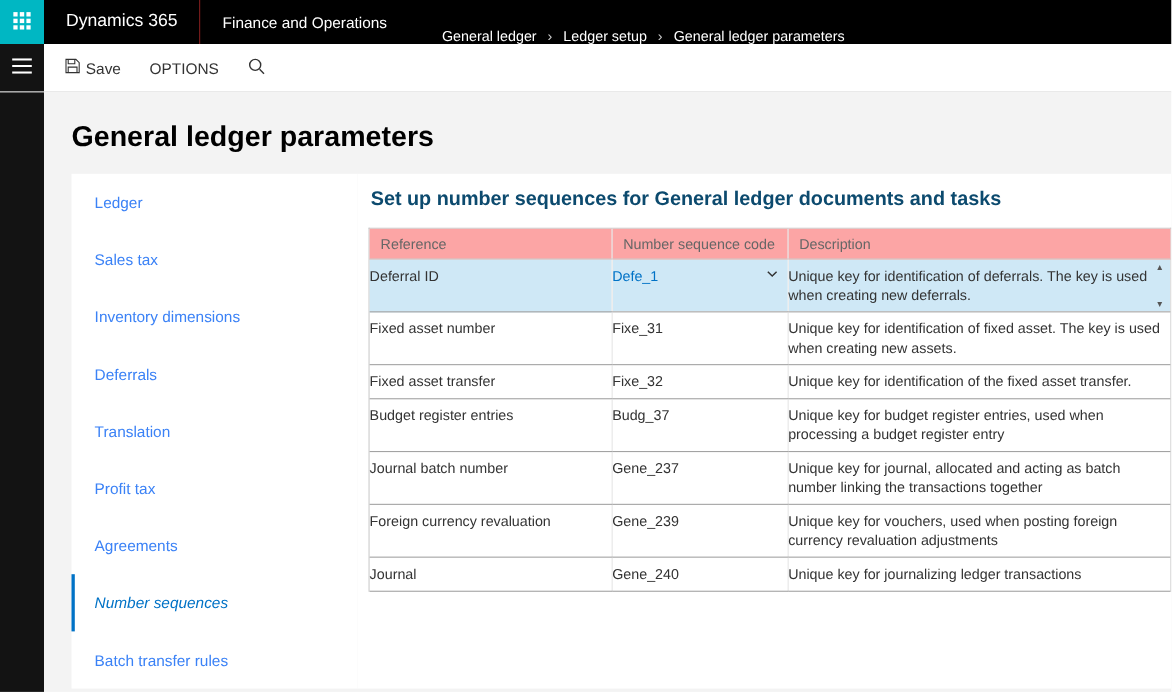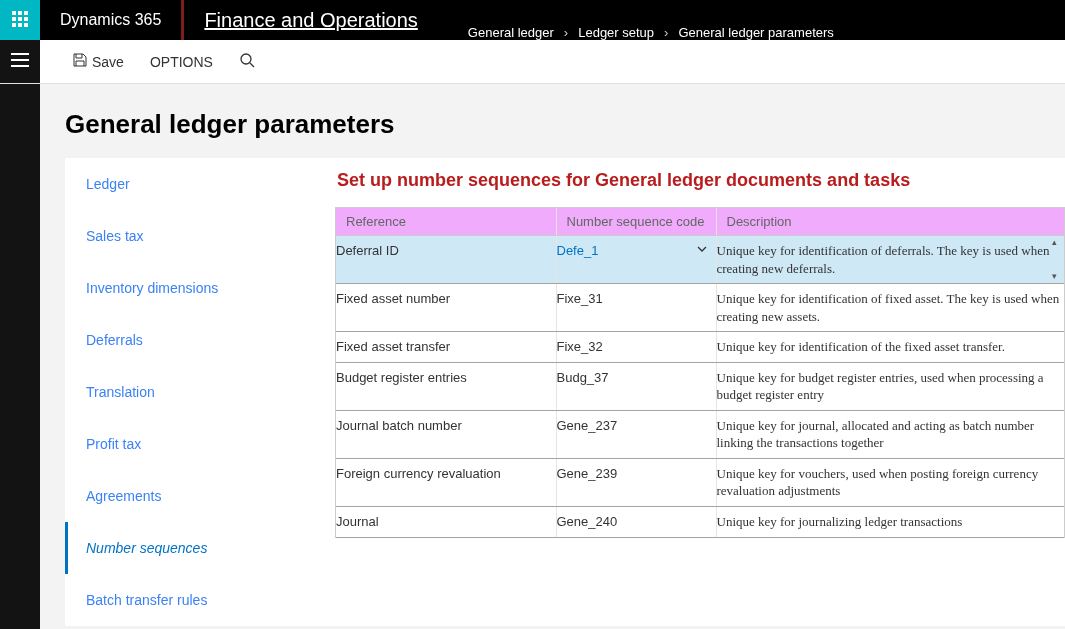--- a/index.html
+++ b/index.html
@@ -2,58 +2,58 @@
 <html><head>
 <meta charset="utf-8">
 <style>
 * { box-sizing: border-box; margin: 0; padding: 0; }
 body { font-family: "Segoe UI", Arial, sans-serif; font-size: 14px; color: #333; background: #fff; width: 1065px; height: 629px; overflow: hidden; }
 
 
 .top-header { display: flex; align-items: center; background: #000; height: 40px; color: #fff; }
 .app-launcher { width: 40px; height: 40px; background: #00b7c3; display: flex; align-items: center; justify-content: center; cursor: pointer; }
 .app-launcher svg { width: 16px; height: 16px; }
-.brand { padding: 0 20px; font-size: 16px; font-weight: 400; border-right: 3px solid #7f1d1d; height: 40px; display: flex; align-items: center; }
-.app-name { padding: 16px 20px; font-size: 20px; font-weight: 400; height: 40px; display: flex; align-items: center; text-decoration: underline; }
+.brand { padding: 0 20px; font-size: 16px; font-weight: 400; border-right: 1px solid #7f1d1d; height: 40px; display: flex; align-items: center; }
+.app-name { padding: 16px 20px; font-size: 14px; font-weight: 400; height: 40px; display: flex; align-items: center; }
 .breadcrumb-wrap { padding-left: 30px; display: flex; align-items: center; font-size: 13px; color: #fff; margin-top: 24px; }
 .breadcrumb-sep { margin: 0 10px; color: #ccc; }
 
 
 .action-bar-row { display: flex; height: 44px; border-bottom: 1px solid #e0e0e0; background: #fff; }
 .nav-rail { width: 40px; background: #131313; display: flex; align-items: center; justify-content: center; }
 .nav-rail svg { width: 18px; height: 14px; color: #fff; }
-.action-bar { flex: 1; display: flex; align-items: center; padding-left: 24px; gap: 10px; }
+.action-bar { flex: 1; display: flex; align-items: center; padding-left: 10px; gap: 10px; }
 .action-item { display: flex; align-items: center; padding: 4px 8px; cursor: pointer; gap: 4px; font-size: 14px; color: #333; }
 .search-icon-wrap { padding: 4px 8px; cursor: pointer; }
 
 
 .main-row { display: flex; height: calc(629px - 40px - 44px); }
 .nav-rail-spacer { width: 40px; background: #131313; }
 .content-area { flex: 1; background: #f3f3f3; padding-left: 25px; padding-top: 25px; overflow: hidden; }
 
 .page-title { font-size: 26px; font-weight: 700; color: #000; margin-bottom: 18px; }
 
 .content-body { display: flex; gap: 0; }
 
 
 .side-tabs { width: 260px; background: #fff; }
 .side-tab { padding: 18px 18px; cursor: pointer; color: #3b82f6; font-size: 14px; border-left: 3px solid transparent; }
 .side-tab.active { border-left: 3px solid #0072c6; color: #0072c6; font-style: italic; }
 
 
 .main-panel { flex: 1; background: #fff; padding: 0 0 0 10px; }
-.panel-heading { font-size: 18px; font-weight: 600; color: #b91c1c; padding: 12px 0 16px 2px; }
+.panel-heading { font-size: 18px; font-weight: 600; color: #0c4a6e; padding: 12px 0 16px 2px; }
 
 
 .table-wrap { border: 1px solid #ccc; border-bottom: none; }
 table { width: 100%; border-collapse: collapse; table-layout: fixed; }
-th { text-align: left; font-weight: 400; color: #666; font-size: 13px; padding: 6px 10px; border-bottom: 1px solid #ccc; border-right: 1px solid #e5e5e5; background: #f0abfc; }
+th { text-align: left; font-weight: 400; color: #666; font-size: 13px; padding: 6px 10px; border-bottom: 1px solid #ccc; border-right: 1px solid #e5e5e5; background: #fca5a5; }
 th:last-child { border-right: none; }
 td { padding: 6px 0; border-bottom: 1px solid #a3a3a3; border-right: 1px solid #e5e5e5; font-size: 13px; vertical-align: top; line-height: 1.35; margin-left: 34px; }
-td:last-child { border-right: none; font-family: Liberation Serif, serif; }
+td:last-child { border-right: none; }
 tr.selected-row td { background: #cfe8f6; }
 tr.selected-row td:nth-child(2) { color: #0072c6; position: relative; }
 .dropdown-chevron { position: absolute; right: 8px; top: 6px; }
 .desc-cell { position: relative; }
 .desc-scrollbtns { position: absolute; right: 2px; top: 2px; bottom: 2px; width: 10px; display: flex; flex-direction: column; justify-content: space-between; }
 .desc-scrollbtns span { font-size: 9px; color: #555; line-height: 1; }
 
 col.col-ref { width: 220px; }
 col.col-code { width: 160px; }
 </style>

